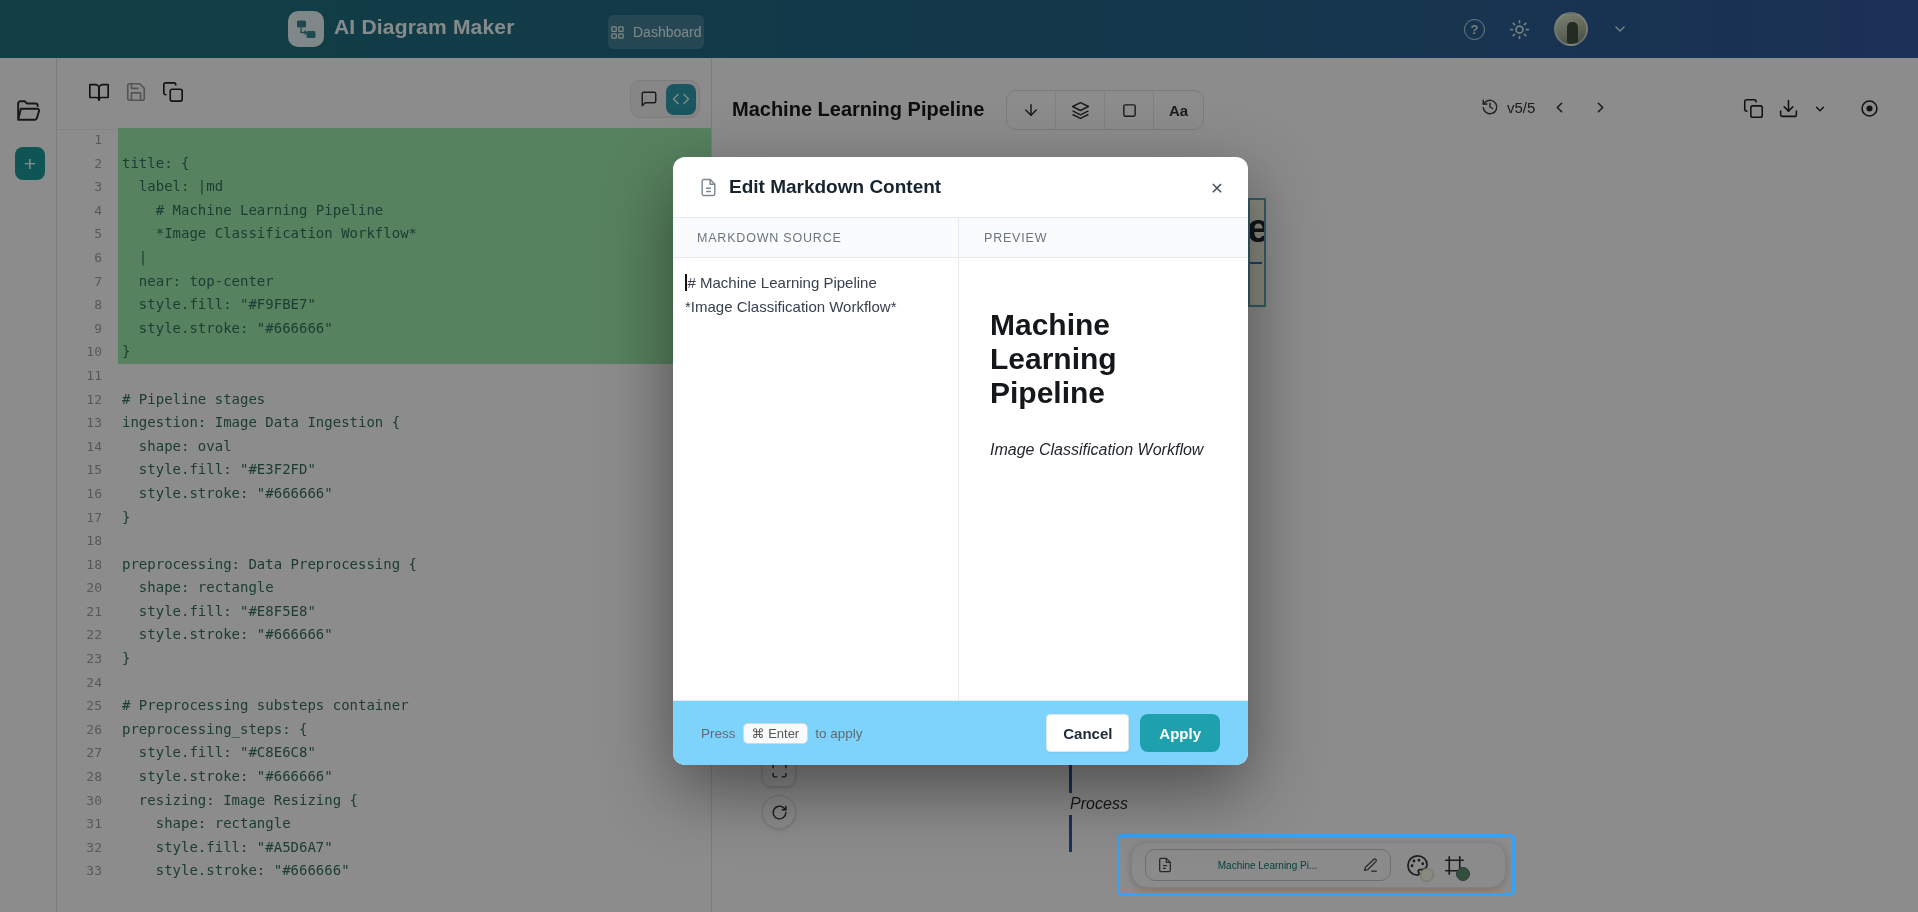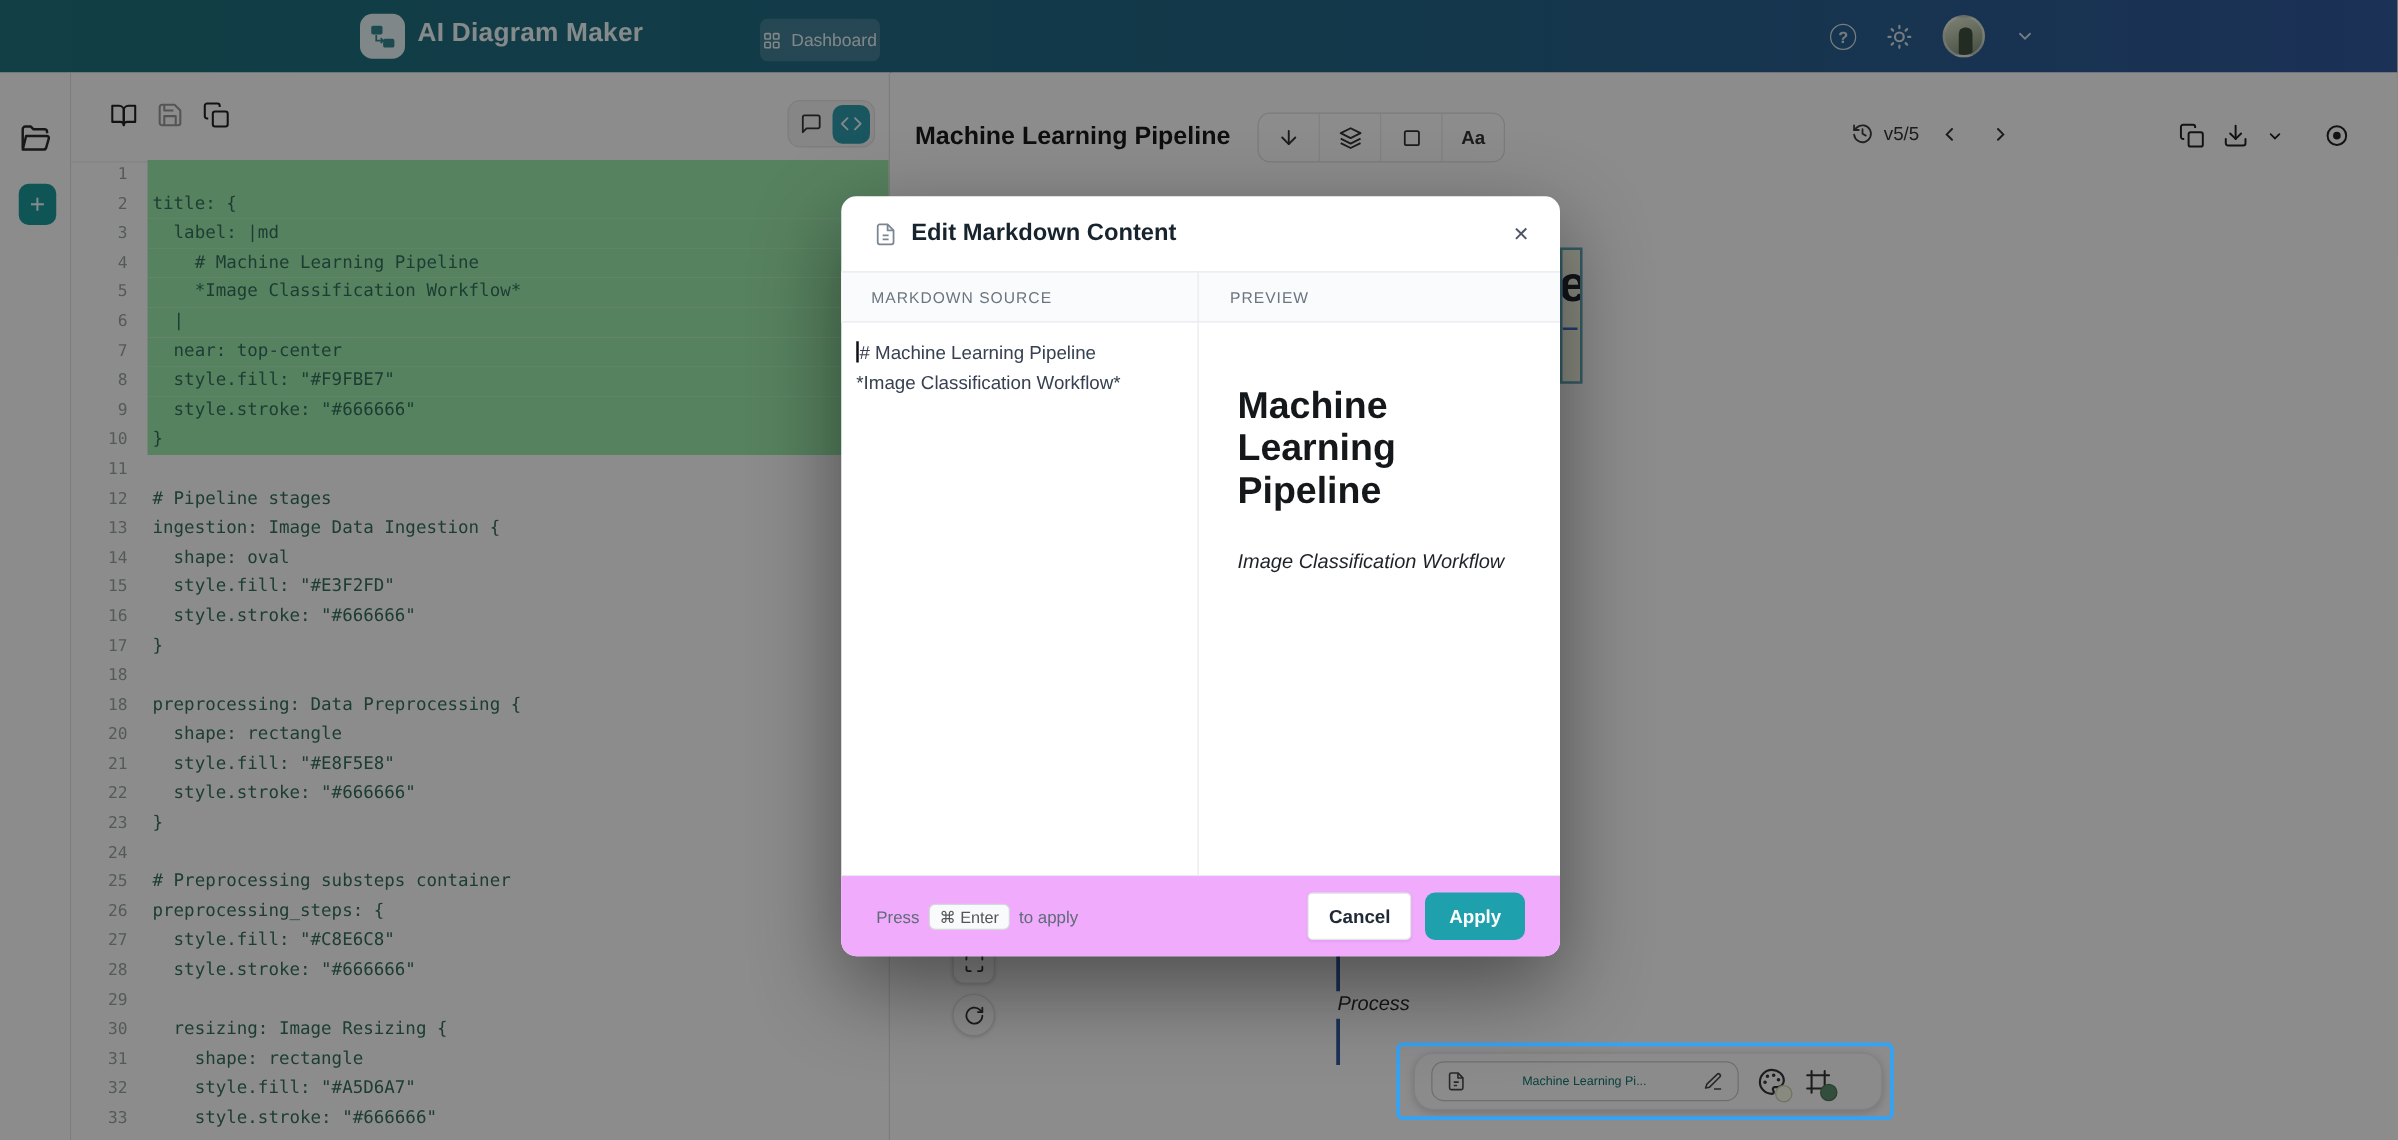--- a/index.html
+++ b/index.html
@@ -99,21 +99,21 @@
   .m-col-h.prev { padding-left:26px; }
   .m-divider { position:absolute; left:285px; top:60px; height:483px; width:1px; background:#E8EAED; }
   .m-body { position:absolute; left:0; top:101px; width:100%; height:442px; display:flex; }
   .m-src { width:285px; padding:13px 12px; font-size:15px; line-height:24px; color:#374151; cursor:text;}
   .src-line { white-space:pre-wrap; }
   .caret { display:inline-block; width:1.5px; height:17px; background:#111; vertical-align:-3px; margin-right:1px; }
   .m-prev { flex:1; padding:50px 20px 0 32px; }
   .prev-h1 { width:185px; font-size:30px; line-height:34px; font-weight:700; color:#15181B; }
   .prev-sub { margin-top:31px; font-style:italic; font-size:16px; color:#1F2329; }
   .m-footer { position:absolute; left:0; bottom:0; width:100%; height:65px; border-top:1px solid #E8EAED;
-    border-radius:0 0 12px 12px; display:flex; align-items:center; padding:0 28px; background:#f0abfc; }
+    border-radius:0 0 12px 12px; display:flex; align-items:center; padding:0 28px; background:#7dd3fc; }
   .press-hint { display:flex; align-items:center; gap:7px; font-size:13.5px; color:#5F6B76; }
   .kbd { border:1px solid #D4D7DB; background:#F9FAFB; border-radius:5px; padding:2px 8px; font-size:13px; color:#555; }
   .f-actions { margin-left:auto; display:flex; gap:11px; }
   .btn-cancel { width:83px; height:38px; background:#fff; border:1px solid #E3E5E8; border-radius:4px;
     font-size:15px; font-weight:600; color:#1F2937; cursor:pointer; box-shadow:0 1px 2px rgba(0,0,0,.06); font-family:inherit;}
   .btn-apply { height:38px; padding:0 19px; background:#1FA1AD; border:none; border-radius:8px;
     font-size:15px; font-weight:600; color:#fff; cursor:pointer; font-family:inherit;}
 
   svg { display:block; }
 </style>
@@ -331,24 +331,20 @@
           </div>
           <div class="line">
             <span class="ln">27</span>
             <span class="lt">  style.fill: "#C8E6C8"</span>
           </div>
           <div class="line">
             <span class="ln">28</span>
             <span class="lt">  style.stroke: "#666666"</span>
           </div>
           <div class="line">
-            <span class="ln">29</span>
-            <span class="lt"></span>
-          </div>
-          <div class="line">
             <span class="ln">30</span>
             <span class="lt">  resizing: Image Resizing {</span>
           </div>
           <div class="line">
             <span class="ln">31</span>
             <span class="lt">    shape: rectangle</span>
           </div>
           <div class="line">
             <span class="ln">32</span>
             <span class="lt">    style.fill: "#A5D6A7"</span>

